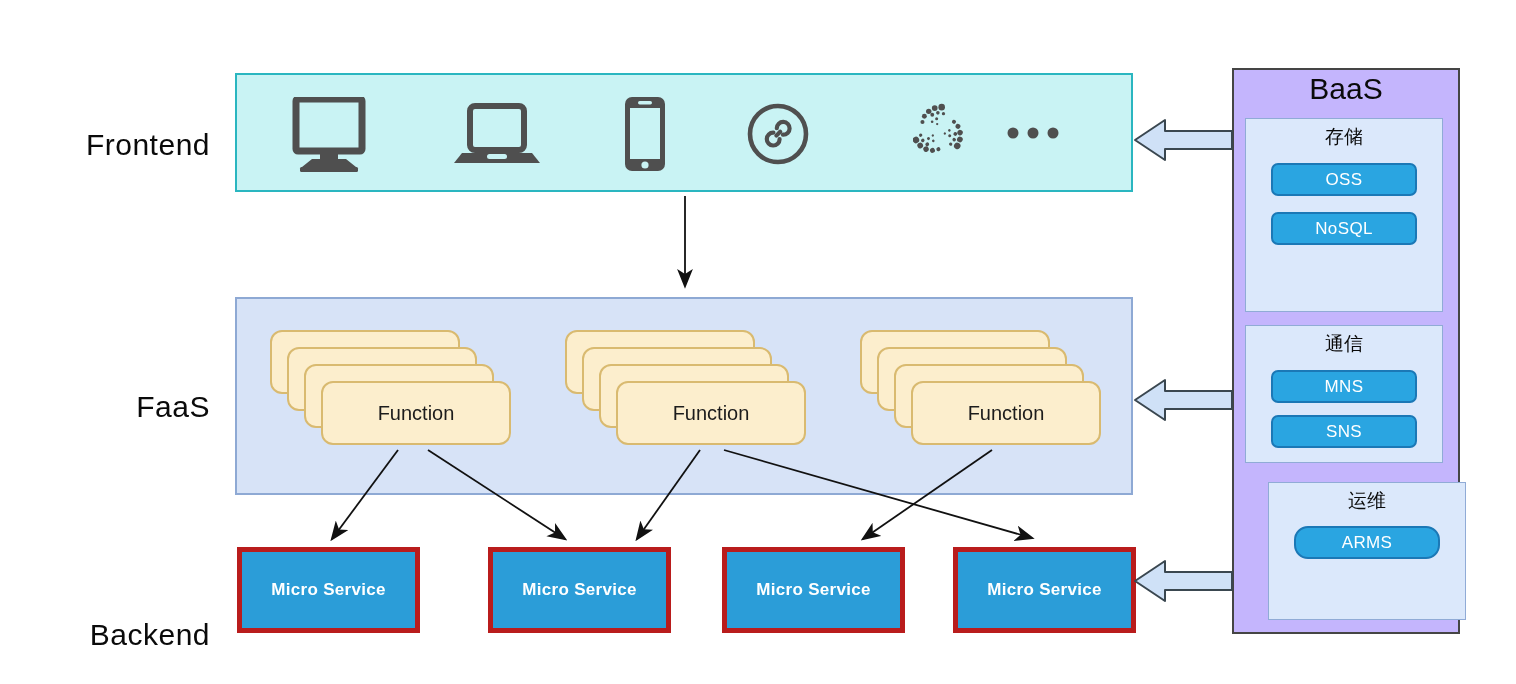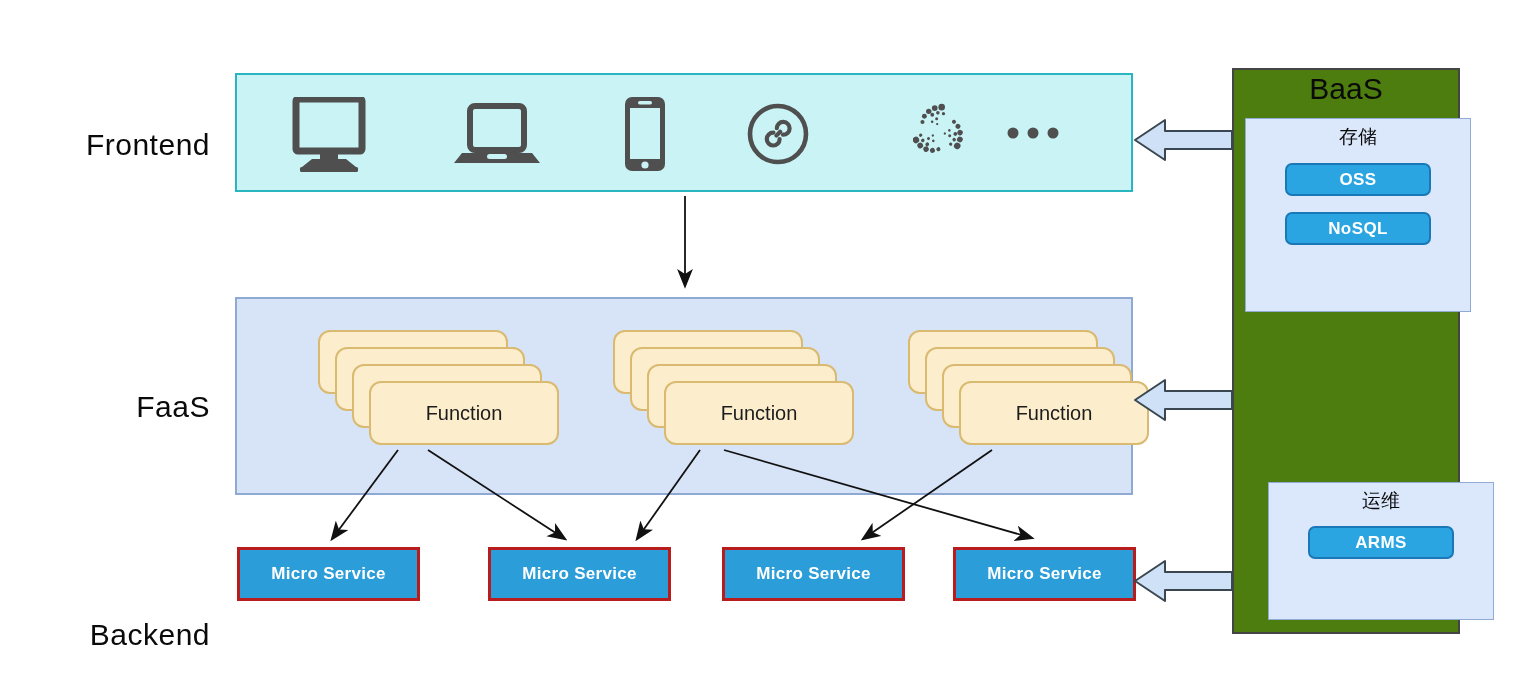--- a/index.html
+++ b/index.html
@@ -18,50 +18,50 @@
   }
   .fe-icon{position:absolute;}
   
   .faas-box{
     position:absolute;left:235px;top:297px;width:898px;height:198px;
     background:#d7e3f7;border:2px solid #8ea9d4;box-sizing:border-box;
   }
   .fn-stack{position:absolute;top:330px;width:248px;height:122px;}
   .fn-card{
     position:absolute;width:190px;height:64px;background:#fceecd;
-    border:2px solid #d9ba70;border-radius:12px;box-sizing:border-box;margin-left:48px;
+    border:2px solid #d9ba70;border-radius:12px;box-sizing:border-box;
   }
   .fn-card.front{display:flex;align-items:center;justify-content:center;
     font-size:20px;color:#1c1c1c;}
   
   .ms-box{
-    position:absolute;top:547px;width:183px;height:54px;background:#2b9dd8;
-    border:3px solid #b91c1c;box-sizing:border-box;display:flex;align-items:center;
+    position:absolute;top:547px;width:183px;height:86px;background:#2b9dd8;
+    border:5px solid #b91c1c;box-sizing:border-box;display:flex;align-items:center;
     justify-content:center;color:#ffffff;font-size:17px;font-weight:bold;letter-spacing:0.3px;
   }
   
   .baas-panel{
     position:absolute;left:1232px;top:68px;width:228px;height:566px;
-    background:#4d7c0f;border:2px solid #454545;box-sizing:border-box;
+    background:#c4b5fd;border:2px solid #454545;box-sizing:border-box;
   }
   .baas-title{
     position:absolute;top:2px;left:0;width:100%;text-align:center;
     font-size:30px;font-weight:500;color:#0a0a0a;
   }
   .baas-group{
-    position:absolute;left:11px;width:226px;background:#dbe8fb;
+    position:absolute;left:11px;width:198px;background:#dbe8fb;
     border:1.5px solid #90abd6;box-sizing:border-box;
     display:flex;flex-direction:column;align-items:center;
   }
   .baas-group-title{font-size:19px;color:#0a0a0a;margin-top:5px;line-height:26px;}
   .baas-btn{
     width:146px;height:33px;margin-top:13px;background:#2aa5e1;
     border:2px solid #1b78b6;border-radius:7px;box-sizing:border-box;
     display:flex;align-items:center;justify-content:center;
-    color:#ffffff;font-size:17px;font-weight:bold;letter-spacing:0.4px;
+    color:#ffffff;font-size:17px;font-weight:normal;letter-spacing:0.4px;
   }
   
   .overlay{position:absolute;left:0;top:0;width:1516px;height:684px;pointer-events:none;}
 </style>
 </head>
 <body>
 
 <div class="canvas">
 
   <div class="side-label" style="top:128px;">Frontend</div>
@@ -152,24 +152,29 @@
 
   <div class="baas-panel">
     <div class="baas-title">BaaS</div>
 
     <div class="baas-group" style="top:48px;height:194px;">
       <div class="baas-group-title">存储</div>
       <div class="baas-btn">OSS</div>
       <div class="baas-btn" style="margin-top:16px;">NoSQL</div>
     </div>
 
+    <div class="baas-group" style="top:255px;height:138px;">
+      <div class="baas-group-title">通信</div>
+      <div class="baas-btn">MNS</div>
+      <div class="baas-btn" style="margin-top:12px;">SNS</div>
+    </div>
 
     <div class="baas-group" style="top:412px;height:138px;margin-left:23px;">
       <div class="baas-group-title">运维</div>
-      <div class="baas-btn" style="margin-top:12px;">ARMS</div>
+      <div class="baas-btn" style="margin-top:12px;border-radius:14px;">ARMS</div>
     </div>
   </div>
 
   <svg class="overlay" viewBox="0 0 1516 684">
     <defs>
       <marker id="ah" viewBox="0 0 10 8" refX="8.6" refY="4" markerWidth="11" markerHeight="9" orient="auto">
         <path d="M0,0 L10,4 L0,8 L2.6,4 Z" fill="#111111"></path>
       </marker>
     </defs>
     <g stroke="#111111" stroke-width="1.8" fill="none">

